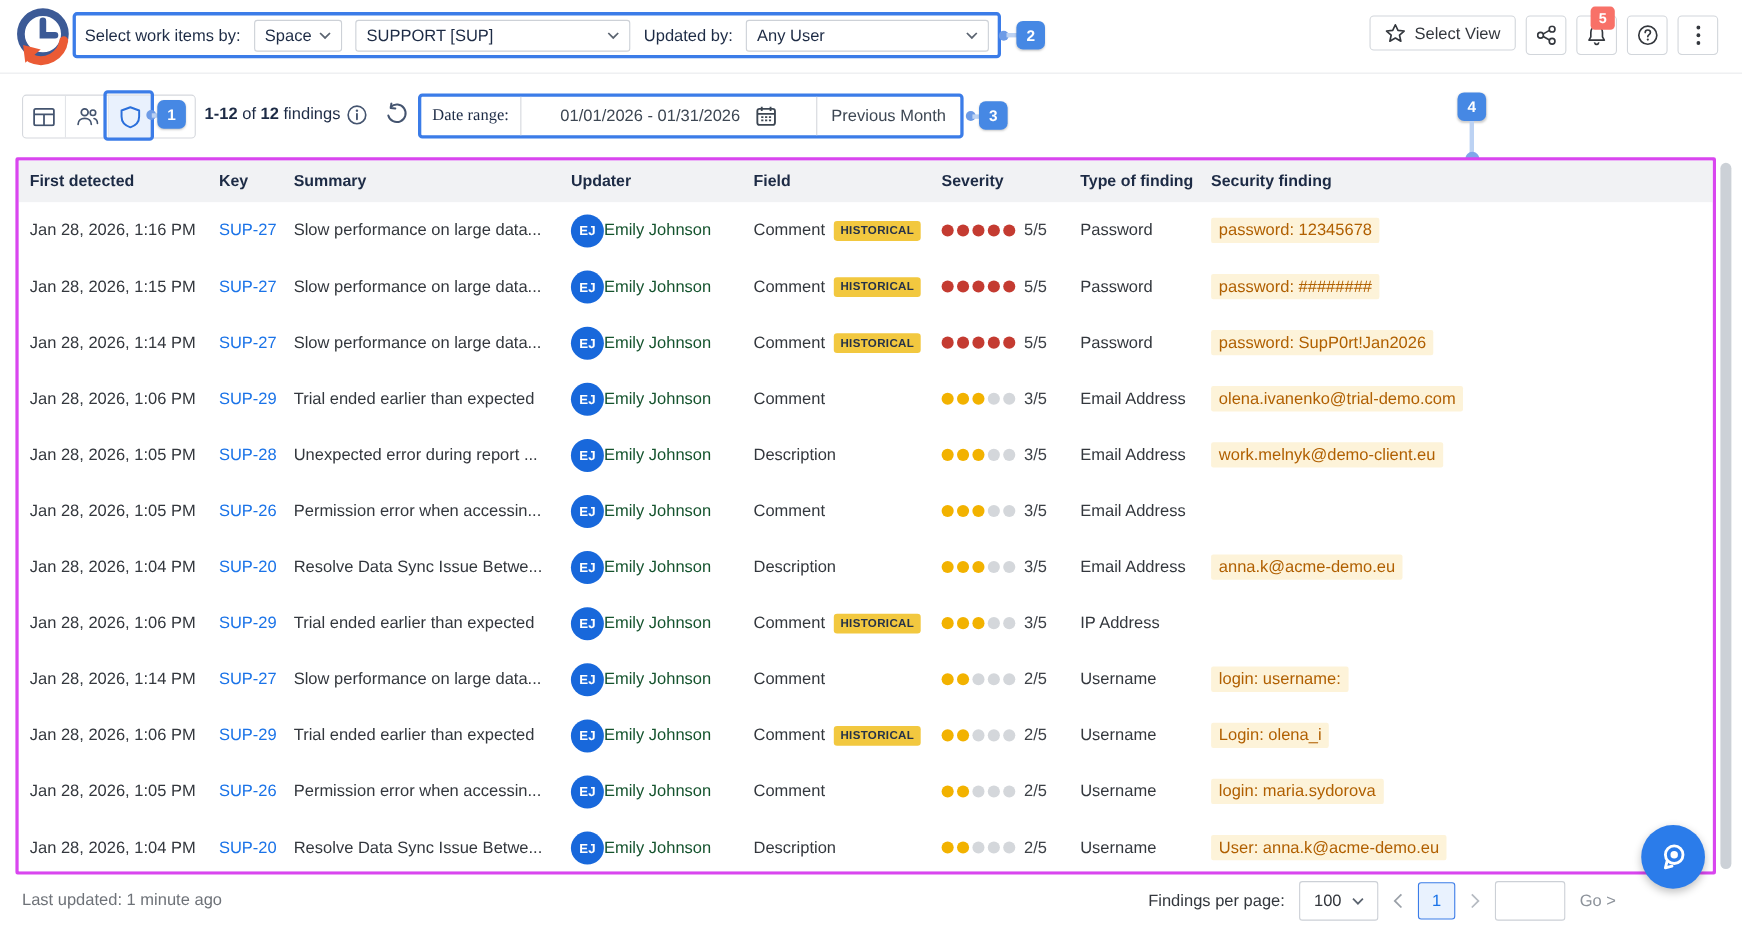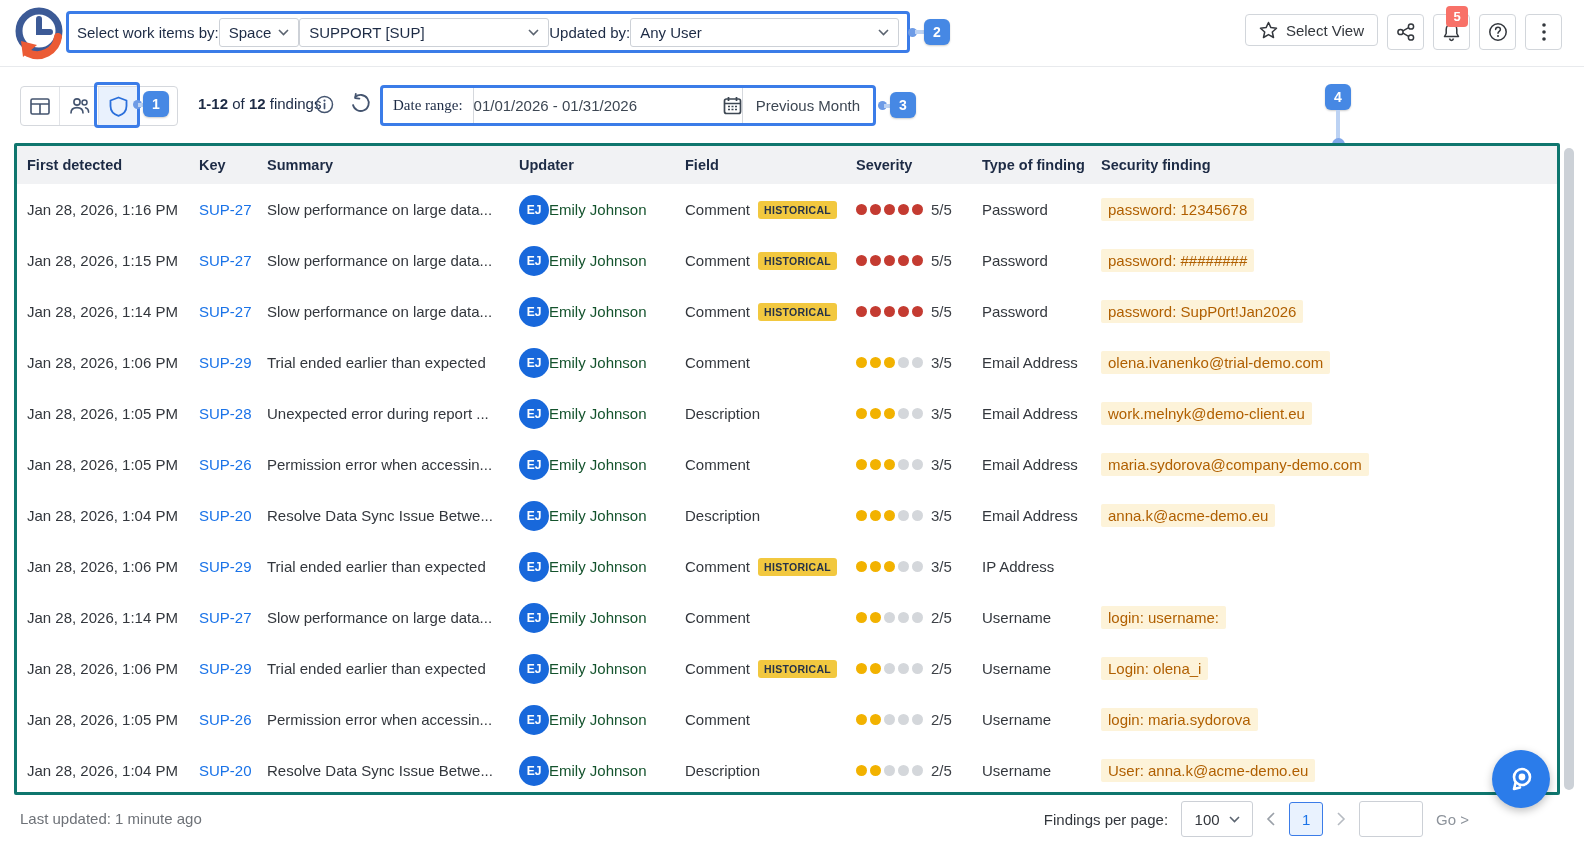--- a/index.html
+++ b/index.html
@@ -3,52 +3,52 @@
 <meta charset="utf-8">
 <style>
   * { box-sizing: border-box; margin: 0; padding: 0; }
   html,body { width:1584px; height:848px; background:#fff; font-family:"Liberation Sans","DejaVu Sans",sans-serif; overflow:hidden; }
   .abs { position:absolute; }
   body { position:relative; color:#2f3338; }
 
   
   .top-divider { left:0; top:66px; width:1584px; height:1px; background:#e8eaed; }
   .logo { left:13px; top:5px; }
-  .filter-box { left:66px; top:11px; width:844px; height:42px; border:3px solid #3b7ce8; border-radius:4px; display:flex; align-items:center; padding:0 8px; gap:0; background:#fff; }
+  .filter-box { left:66px; top:11px; width:844px; height:42px; border:3px solid #3b7ce8; border-radius:4px; display:flex; align-items:center; padding:0 8px; gap:12px; background:#fff; }
   .flabel { font-size:15px; color:#1d2b45; white-space:nowrap; }
   .mini-select { display:flex; align-items:center; gap:7px; border:1px solid #cdd1d7; border-radius:3px; padding:5px 9px; font-size:15px; color:#1d2b45; background:#fff; cursor:pointer; }
   .proj-select { width:250px; justify-content:space-between; }
   .user-select { flex:1; justify-content:space-between; }
   .chev { width:11px; height:7px; }
   .callout-badge { width:26px; height:26px; border-radius:6px; background:#4688e4; color:#fff; font-size:14px; font-weight:bold; display:flex; align-items:center; justify-content:center; box-shadow:0 1px 2px rgba(0,0,0,.2); }
   .conn-dot { width:9px; height:9px; border-radius:50%; background:#6d9be6; }
   .conn-line-h { height:4px; background:#bcd2f3; }
   .top-actions { right:22px; top:14px; display:flex; gap:9px; align-items:flex-start; }
   .btn { border:1px solid #d2d6db; border-radius:4px; background:#fff; display:flex; align-items:center; justify-content:center; cursor:pointer; }
   .btn-select-view { height:32px; padding:0 13px; gap:8px; font-size:15px; color:#33373d; }
   .btn-sq { width:37px; height:36px; position:relative; }
   .notif-badge { position:absolute; top:-9px; right:1px; min-width:22px; height:21px; border-radius:4px; background:#f87168; color:#fff; font-size:13px; font-weight:bold; display:flex; align-items:center; justify-content:center; padding:0 5px; }
 
   
   .seg-ctrl { left:20px; top:86px; display:flex; border:1px solid #d5d8dd; border-radius:4px; overflow:visible; background:#fff; }
   .seg-cell { width:39px; height:38px; display:flex; align-items:center; justify-content:center; border-right:1px solid #e2e4e8; cursor:pointer; }
   .seg-cell:last-child { border-right:none; }
   .seg-active { background:#e9f1fd; position:relative; }
   .seg-highlight { left:94px; top:82px; width:46px; height:46px; border:3px solid #3b7ce8; border-radius:4px; pointer-events:none; }
-  .findings-count { left:186px; top:95px; font-size:15px; color:#1d2b45;margin-left:12px; }
+  .findings-count { left:186px; top:95px; font-size:15px; color:#1d2b45; }
   .findings-count b { font-weight:bold; }
   .date-box { left:380px; top:85px; width:496px; height:41px; border:3px solid #3b7ce8; border-radius:4px; display:flex; align-items:center; background:#fff; }
   .date-label { font-size:15px; color:#1d2b45; padding:0 10px; white-space:nowrap;font-family:Liberation Serif, serif; }
-  .date-input { flex:1; height:100%; border-left:1px solid #d5d8dd; border-right:1px solid #d5d8dd; display:flex; align-items:center; justify-content:space-between; gap:14px; font-size:15px; color:#3d4753; cursor:pointer; }
+  .date-input { flex:1; height:100%; border-left:1px solid #d5d8dd; border-right:1px solid #d5d8dd; display:flex; align-items:center; justify-content:center; gap:14px; font-size:15px; color:#3d4753; cursor:pointer; }
   .date-preset { padding:0 13px; font-size:15px; color:#3d4753; white-space:nowrap; cursor:pointer; }
   .conn-line-v { width:4px; background:#bcd2f3; }
   .table-dot { width:13px; height:13px; border-radius:50%; background:#7fa7ea; }
 
   
-  .table-wrap { left:14px; top:143px; width:1546px; height:652px; border:3px solid #0f766e; border-radius:2px; background:#fff; overflow:hidden; }
+  .table-wrap { left:14px; top:143px; width:1546px; height:652px; border:3px solid #d946ef; border-radius:2px; background:#fff; overflow:hidden; }
   .tgrid { display:grid; grid-template-columns:172px 68px 252px 166px 171px 126px 119px 1fr; align-items:center; padding:0 0 0 10px; }
   .thead { height:38px; background:#f1f2f4; font-size:14.5px; font-weight:bold; color:#1d2b45; }
   .trow { height:51px; font-size:15px; color:#33373d; background:#fff; }
   .cell-key { color:#1a73e8; cursor:pointer; }
   .cell-summary { white-space:nowrap; overflow:hidden; padding-right:14px; }
   .updater { display:flex; align-items:center; }
   .avatar { width:30px; height:30px; border-radius:50%; background:#1868db; color:#fff; font-size:12px; font-weight:bold; display:flex; align-items:center; justify-content:center; flex:none; }
   .updater-name { color:#14532d; cursor:pointer; white-space:nowrap; }
   .fieldcell { display:flex; align-items:center; gap:8px; white-space:nowrap; }
   .hist-badge { background:#f2c83f; color:#263248; font-size:10.5px; font-weight:bold; letter-spacing:.3px; padding:3px 6px; border-radius:3px; }
@@ -379,21 +379,20 @@
       <span class="sev-dots" style="display:flex;gap:3px;">
             <span class="dot dot-yellow"></span>
             <span class="dot dot-yellow"></span>
             <span class="dot dot-yellow"></span>
             <span class="dot dot-empty"></span>
             <span class="dot dot-empty"></span>
           </span>
       <span class="sev-label">3/5</span>
     </div>
     <div>Email Address</div>
-    <div><span class="finding-pill">maria.sydorova@company-demo.com</span></div>
   </div>
 
   <div class="tgrid trow">
     <div>Jan 28, 2026, 1:04 PM</div>
     <div class="cell-key">SUP-20</div>
     <div class="cell-summary">Resolve Data Sync Issue Betwe...</div>
     <div class="updater">
       <span class="avatar">EJ</span>
       <span class="updater-name">Emily Johnson</span>
     </div>

